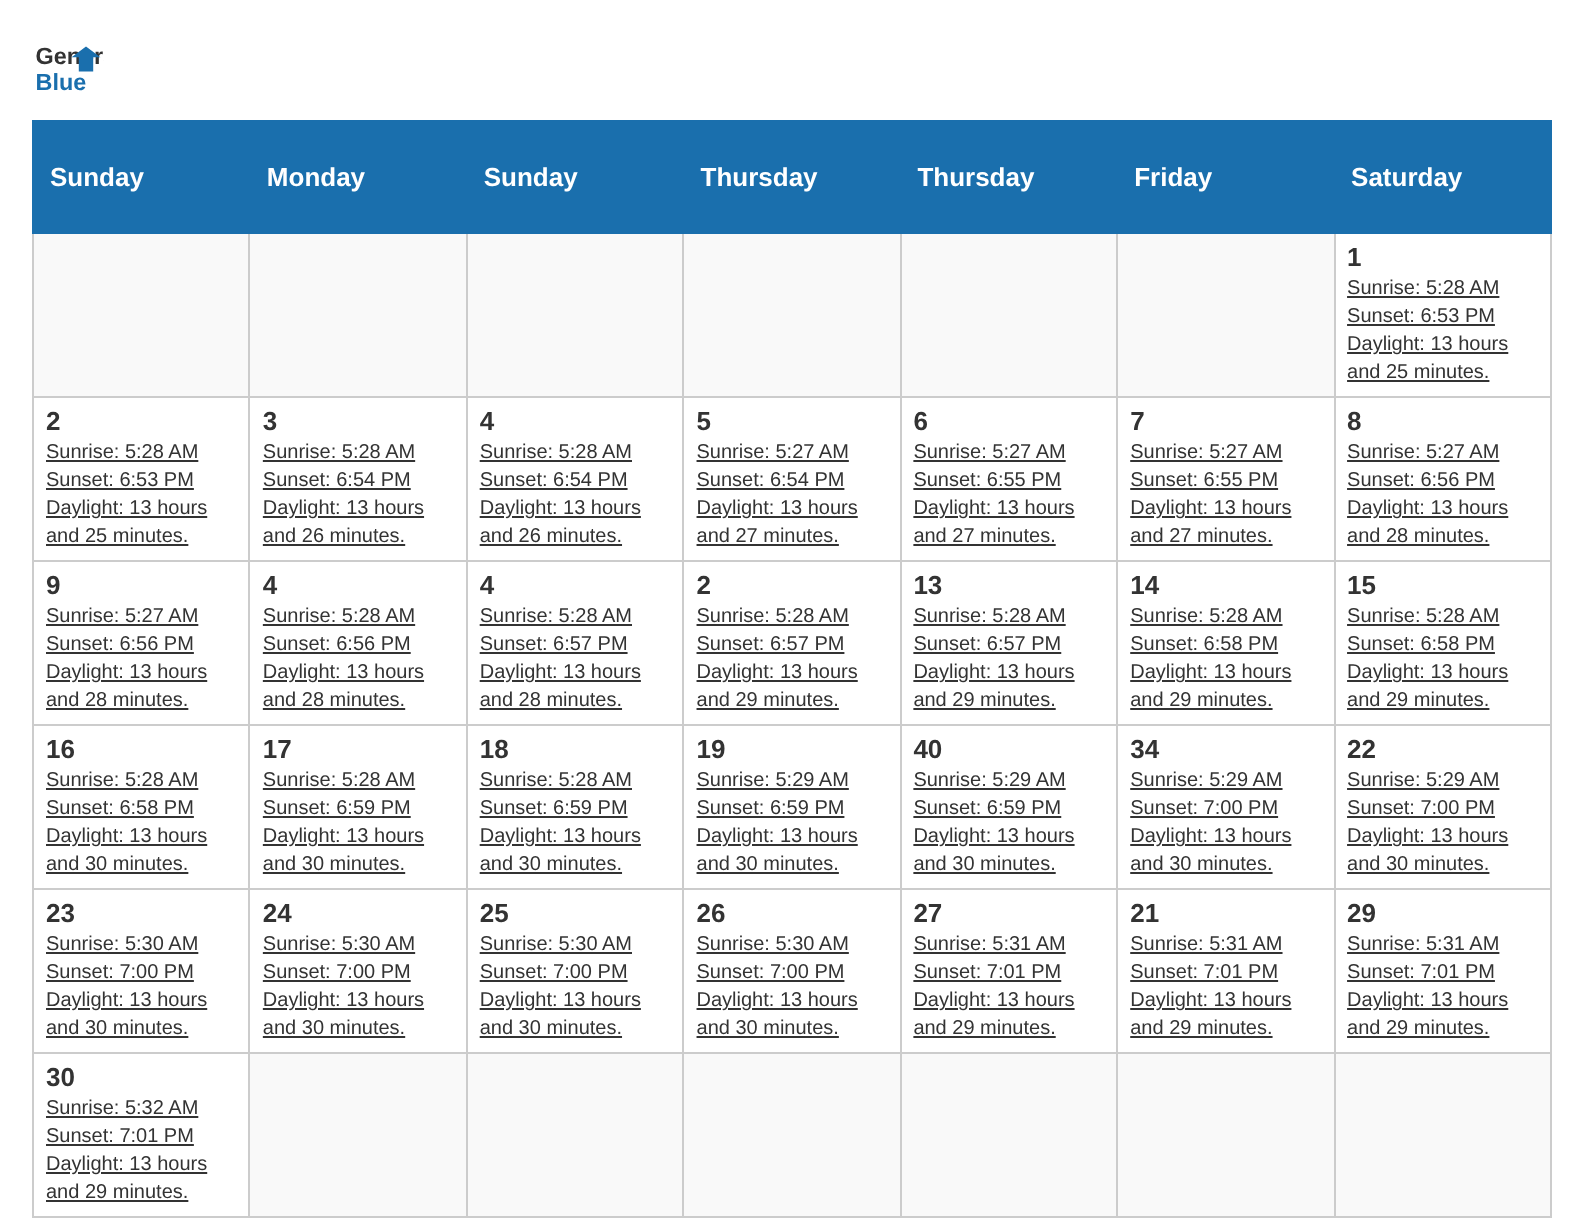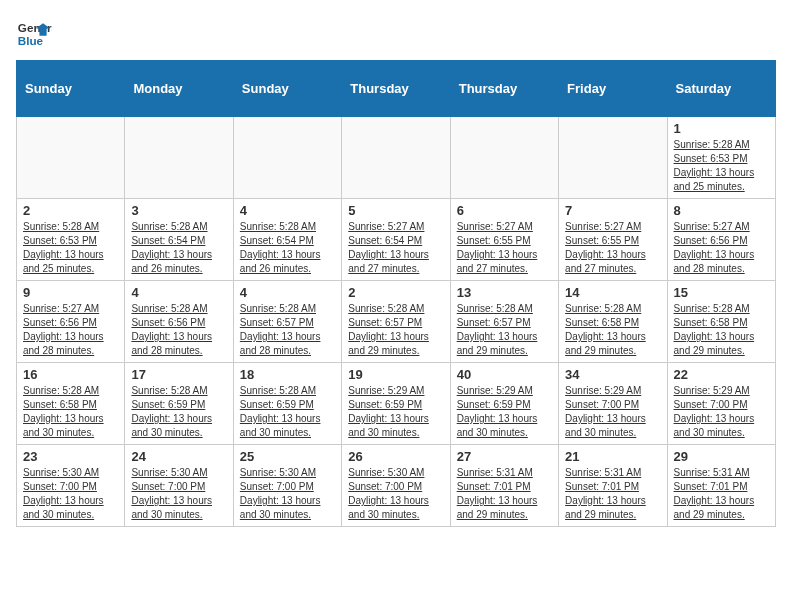--- a/index.html
+++ b/index.html
@@ -234,14 +234,26 @@
         </td>
         <td>
           <span class="date-num">21</span>
           <div class="day-info">Sunrise: 5:31 AM<br>Sunset: 7:01 PM<br>Daylight: 13 hours and 29 minutes.</div>
         </td>
         <td>
           <span class="date-num">29</span>
           <div class="day-info">Sunrise: 5:31 AM<br>Sunset: 7:01 PM<br>Daylight: 13 hours and 29 minutes.</div>
         </td>
       </tr>
+      <tr>
+        <td>
+          <span class="date-num">30</span>
+          <div class="day-info">Sunrise: 5:32 AM<br>Sunset: 7:01 PM<br>Daylight: 13 hours and 29 minutes.</div>
+        </td>
+        <td class="empty-cell"></td>
+        <td class="empty-cell"></td>
+        <td class="empty-cell"></td>
+        <td class="empty-cell"></td>
+        <td class="empty-cell"></td>
+        <td class="empty-cell"></td>
+      </tr>
     </tbody>
 </table>
 
 </body></html>

